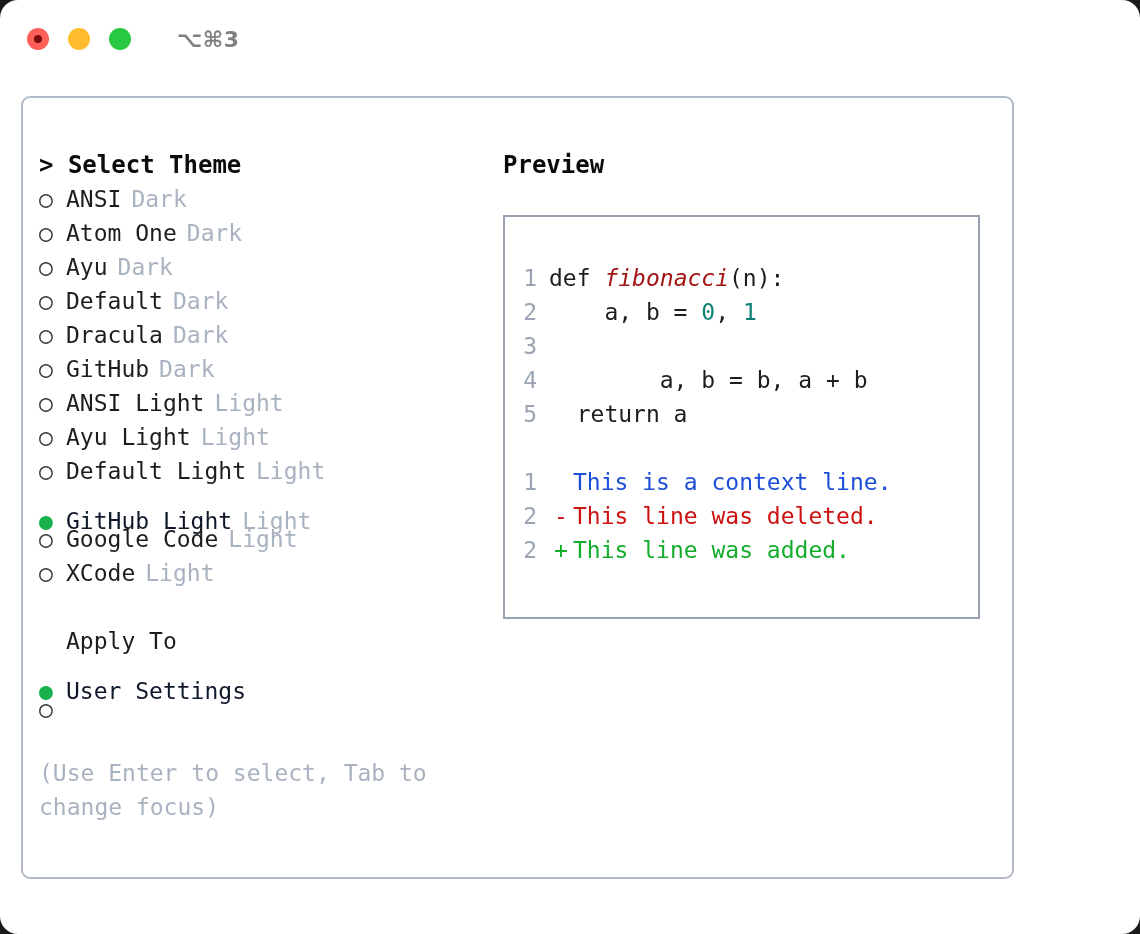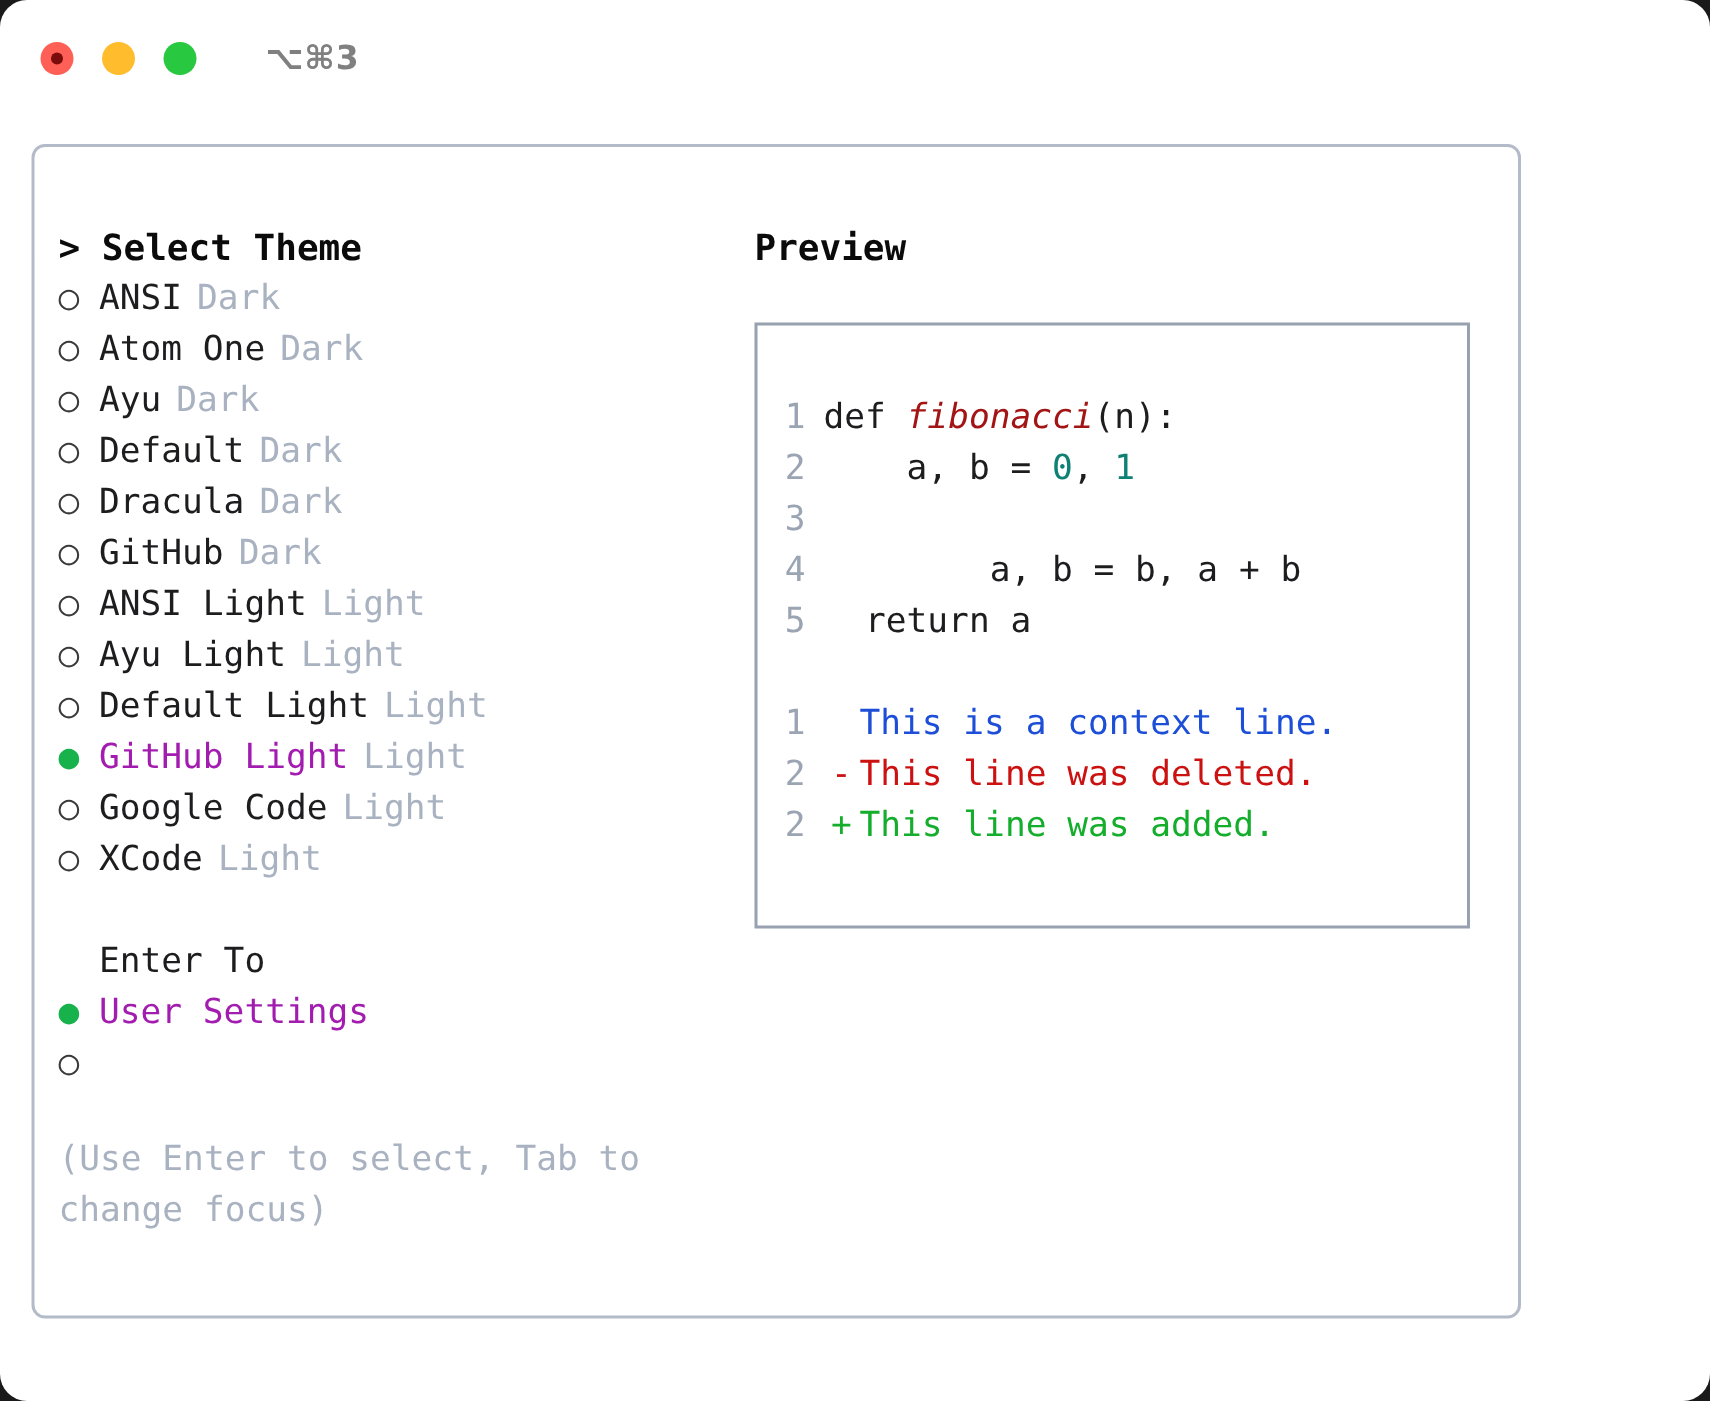--- a/index.html
+++ b/index.html
@@ -114,21 +114,21 @@
     width: 27px;
     flex: 0 0 27px;
     font-size: 23px;
     color: #3a3a3a;
     line-height: 34px;
   }
   .marker.sel { color: #17b24b; }
   .marker.blank { color: transparent; }
 
   .opt-label { color: #1d1d1f; }
-  .opt-row.selected .opt-label { color: #a21caf; }
+  .opt-row.selected .opt-label { color: #0f172a; margin-top: 16px; }
 
   .opt-badge { color: #a9b2c0; padding-left: 10px; }
 
   .section-gap { height: 34px; }
 
   .hint {
     margin-top: 30px;
     font-size: 23px;
     color: #a9b2c0;
     line-height: 34px;
@@ -218,21 +218,21 @@
             <div class="opt-row"><span class="marker">○</span><span class="opt-label">Default Light</span><span class="opt-badge">Light</span></div>
             <div class="opt-row selected"><span class="marker sel">●</span><span class="opt-label">GitHub Light</span><span class="opt-badge">Light</span></div>
             <div class="opt-row"><span class="marker">○</span><span class="opt-label">Google Code</span><span class="opt-badge">Light</span></div>
             <div class="opt-row"><span class="marker">○</span><span class="opt-label">XCode</span><span class="opt-badge">Light</span></div>
           </div>
 
         <div class="section-gap"></div>
 
         <div class="opt-row">
           <span class="marker blank">○</span>
-          <span class="opt-label">Enter To</span>
+          <span class="opt-label">Apply To</span>
         </div>
 
         <div class="opt-list" id="apply-to-list">
             <div class="opt-row selected"><span class="marker sel">●</span><span class="opt-label">User Settings</span></div>
             <div class="opt-row"><span class="marker">○</span></div>
           </div>
 
         <div class="hint">(Use Enter to select, Tab to change focus)</div>
       </div>
 

